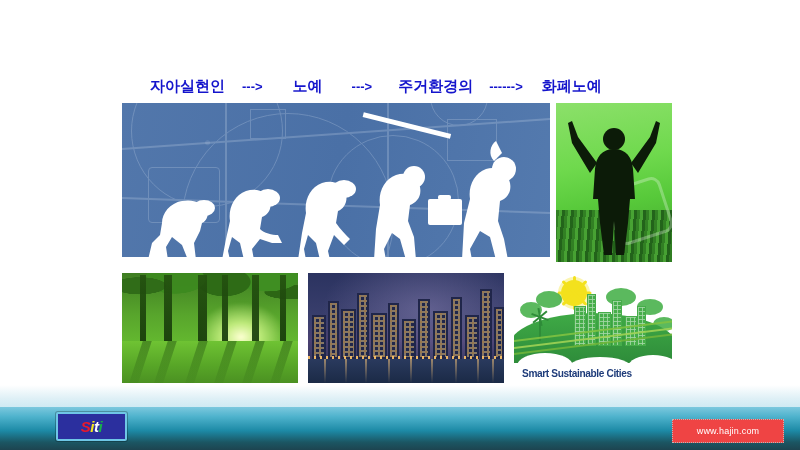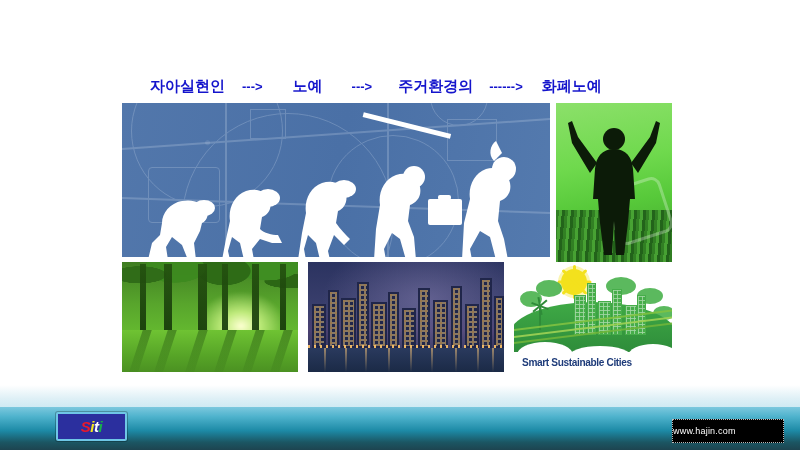--- a/index.html
+++ b/index.html
@@ -28,21 +28,21 @@
   .chain-arrow{
     font-size:13px;font-weight:bold;color:#1414CC;white-space:nowrap;
     font-family:"Liberation Sans","DejaVu Sans",sans-serif;
   }
   .sp-a{width:17px;}.sp-b{width:30px;}.sp-c{width:29px;}
   .sp-d{width:26px;}.sp-e{width:16px;}.sp-f{width:19px;}
 
   
   .photos{position:absolute;left:122px;top:103px;}
   .row-top{position:relative;height:159px;width:550px;}
-  .row-bot{position:relative;height:99px;width:550px;text-align:center;}
+  .row-bot{position:relative;height:99px;width:550px;margin-top:11px;text-align:center;}
   .ph{position:absolute;overflow:hidden;}
 
   
   #evolution{left:0;top:0;width:428px;height:159px;
     background:
       radial-gradient(circle at 20% 25%, rgba(255,255,255,.10) 0 2px, transparent 3px),
       linear-gradient(100deg,#5277ab 0%,#4a70a6 50%,#547aae 100%);
   }
   #evolution .bp{position:absolute;inset:0;opacity:.22;}
   #evolution .bp i{position:absolute;border:1px solid #dfe9f5;display:block;}
@@ -147,22 +147,22 @@
     display:flex;align-items:center;justify-content:center;
     box-shadow:0 0 0 1px rgba(0,0,0,.25);
   }
   .logo span{font-size:15px;font-weight:bold;font-style:italic;letter-spacing:-.5px;line-height:1;}
   .logo .s{color:#e8192c;}
   .logo .i1{color:#f5e71b;}
   .logo .t{color:#ffffff;}
   .logo .i2{color:#17b24a;}
   .url-box{
     position:absolute;right:16px;bottom:7px;width:110px;height:22px;
-    background:#000000;border:1px dotted #b9b9b9;
-    display:flex;align-items:center;
+    background:#ef4444;border:1px dotted #b9b9b9;
+    display:flex;align-items:center;justify-content:center;
   }
   .url-box span{color:#ffffff;font-size:9px;letter-spacing:.2px;}
 </style>
 </head>
 <body>
 
 <div class="slide">
 
 
   <div class="chain">

